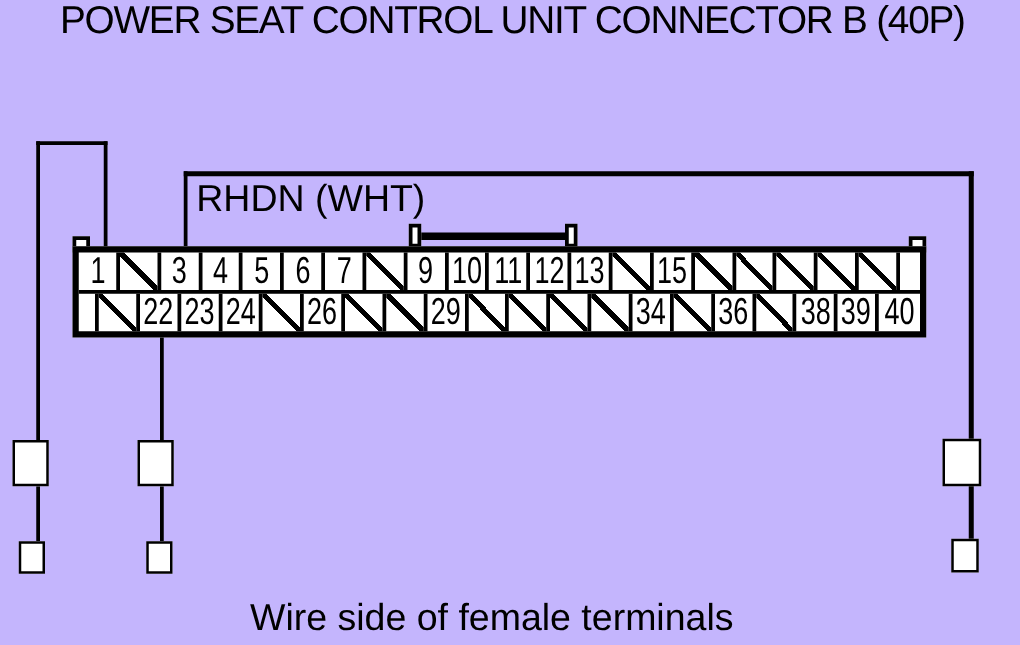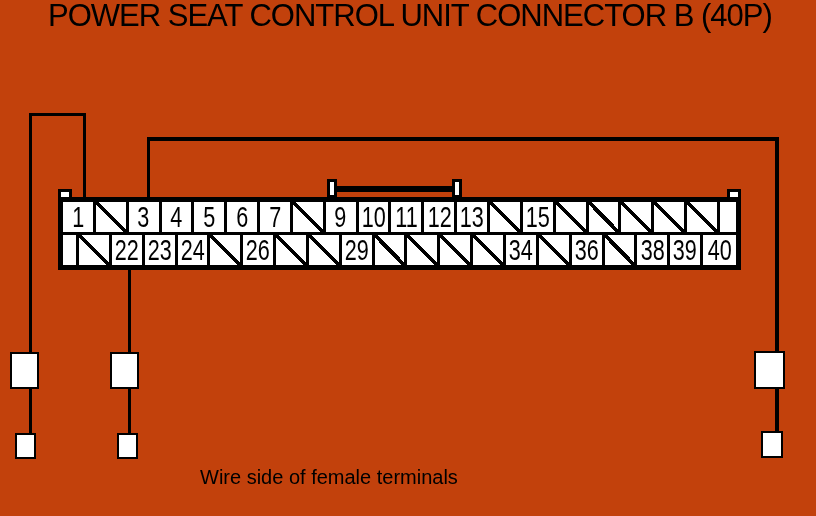--- a/index.html
+++ b/index.html
@@ -1,26 +1,26 @@
 <!DOCTYPE html>
 <html><head>
 <meta charset="utf-8">
 <style>
   html,body{margin:0;padding:0;background:#fff;}
   .canvas{
-    position:relative;width:816px;height:516px;background:#c2410c;overflow:hidden;
+    position:relative;width:816px;height:516px;background:#c4b5fd;overflow:hidden;
     font-family:"Liberation Sans", sans-serif;color:#000;
   }
   .txt{position:absolute;white-space:nowrap;}
   .title{left:48px;top:-2px;font-size:31px;line-height:36px;letter-spacing:-1px;}
   .lbl{font-size:30px;line-height:36px;}
   .lbl-scom{left:28px;top:74px;}
   .lbl-rhdn{left:157px;top:142px;}
   .lbl-rhup{left:147px;top:275px;}
-  .caption{left:200px;top:459px;font-size:20px;line-height:36px;}
+  .caption{left:200px;top:477px;font-size:30px;line-height:36px;}
   .ln{position:absolute;background:#000;}
   
   .grid{
     position:absolute;left:58px;top:197px;width:683px;height:73px;
     border:5px solid #000;background:#fff;box-sizing:border-box;
     display:flex;flex-direction:column;
   }
   .row{display:flex;height:30px;}
   .row.top{border-bottom:3px solid #000;}
   .cell{
@@ -51,20 +51,21 @@
   
   .term{position:absolute;border:2px solid #000;background:#fff;box-sizing:border-box;}
 </style>
 </head>
 <body>
 
 <div class="canvas">
 
   <div class="txt title">POWER SEAT CONTROL UNIT CONNECTOR B (40P)</div>
 
+  <div class="txt lbl lbl-rhdn">RHDN (WHT)</div>
 
   <div class="ln" style="left:29px;top:113px;width:57px;height:3px;"></div>
   <div class="ln" style="left:83px;top:113px;width:3px;height:86px;"></div>
   <div class="ln" style="left:29px;top:113px;width:3px;height:239px;"></div>
   <div class="ln" style="left:29px;top:389px;width:3px;height:44px;"></div>
 
   <div class="ln" style="left:147px;top:137px;width:632px;height:4px;"></div>
   <div class="ln" style="left:147px;top:137px;width:3px;height:60px;"></div>
   <div class="ln" style="left:775px;top:137px;width:4px;height:215px;"></div>
   <div class="ln" style="left:775px;top:388px;width:4px;height:45px;"></div>

